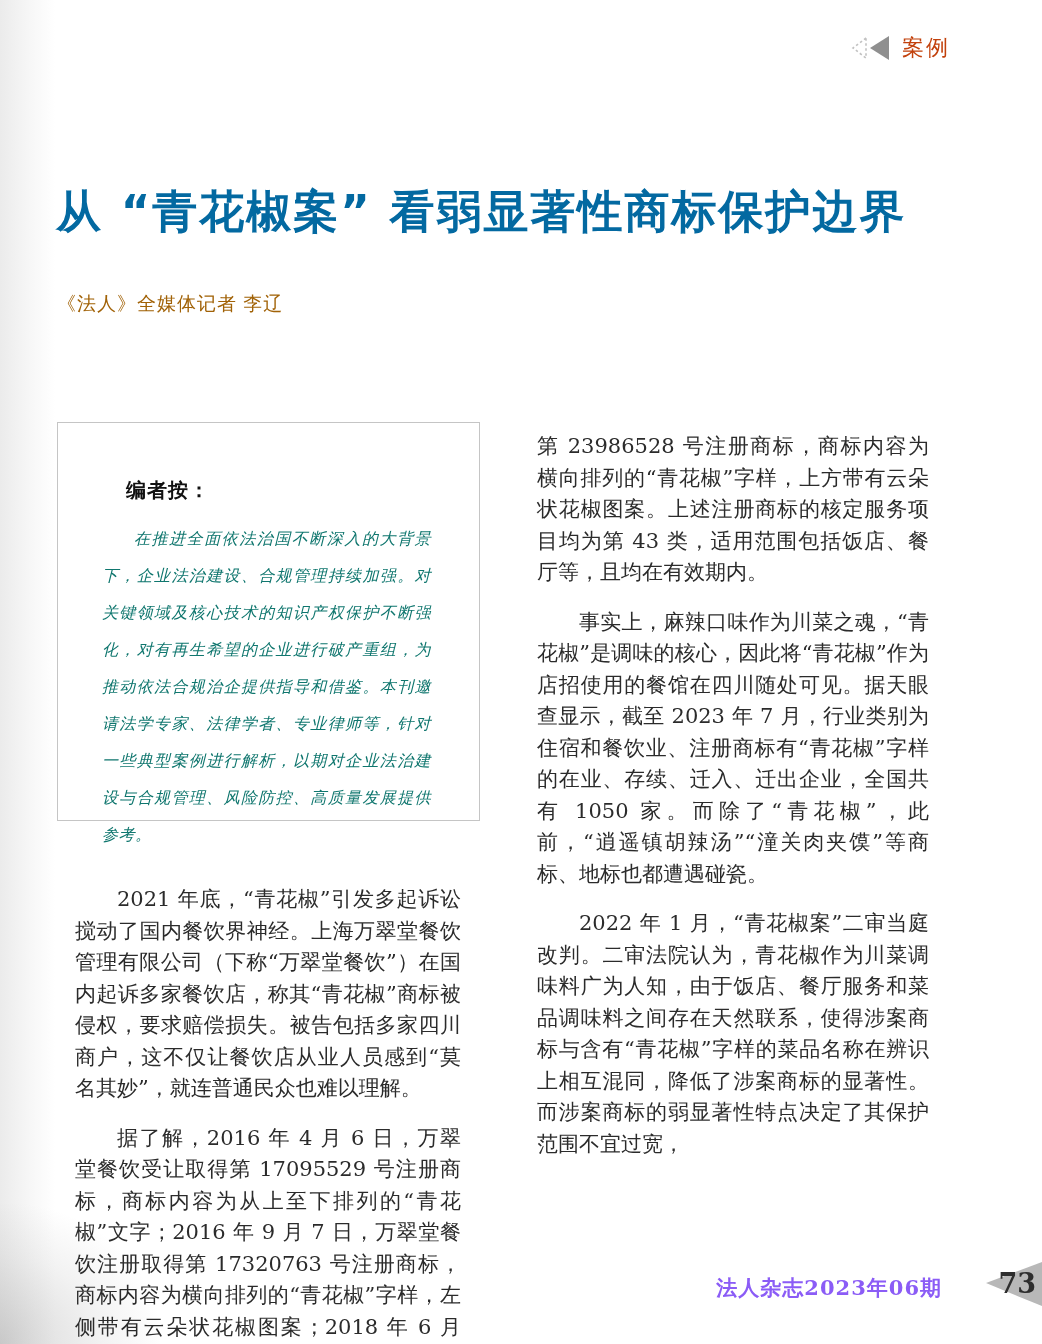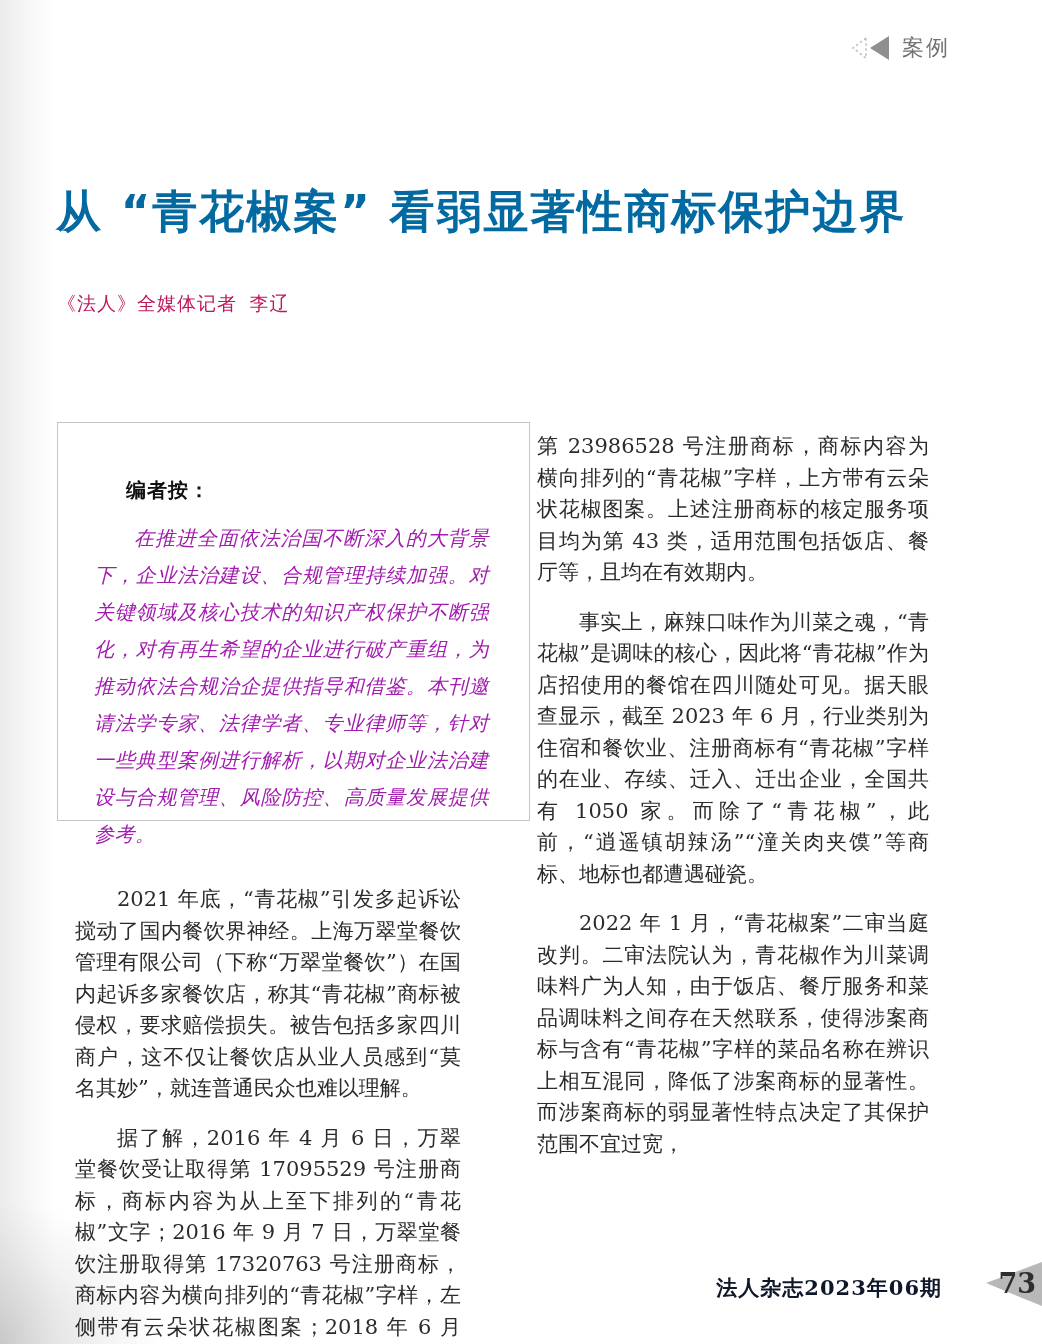--- a/index.html
+++ b/index.html
@@ -22,65 +22,65 @@
     position:absolute;left:0;bottom:0;width:160px;height:140px;
     background:radial-gradient(ellipse at 0% 100%,rgba(120,120,120,0.30) 0%,rgba(150,150,150,0.12) 45%,rgba(255,255,255,0) 72%);
     pointer-events:none;
   }
 
   
   .category{
     position:absolute;top:33px;right:92px;
     display:flex;align-items:center;gap:10px;
     font-family:"DejaVu Sans","Liberation Sans",sans-serif;
-    font-size:22px;color:#737373;letter-spacing:2px;
+    font-size:22px;color:#c2410c;letter-spacing:2px;
   }
   .category svg{display:block;}
 
   
   .title{
     position:absolute;left:56px;top:184px;width:860px;
     font-family:"DejaVu Sans","Liberation Sans",sans-serif;
     font-weight:bold;font-size:45px;line-height:56px;
     color:#0369a1;letter-spacing:2px;margin:0;
   }
   .byline{
     position:absolute;left:57px;top:291px;
-    font-family:Liberation Mono, monospace;
-    font-size:19px;color:#be185d;letter-spacing:1px;
+    font-family:Liberation Sans, sans-serif;
+    font-size:19px;color:#a16207;letter-spacing:1px;
   }
 
   
   .editor-box{
-    position:absolute;left:57px;top:422px;width:473px;height:399px;
+    position:absolute;left:57px;top:422px;width:423px;height:399px;
     border:1px solid #c5c5c5;box-sizing:border-box;
     padding:54px 32px 0 28px;background:#ffffff;
   }
   .editor-heading{
     font-family:"DejaVu Sans","Liberation Sans",sans-serif;
     font-weight:bold;font-size:20px;color:#111;
     margin:0 0 16px 0;text-indent:2em;letter-spacing:1px;
   }
   .editor-text{
-    margin:8px;font-style:italic;
-    font-size:20px;line-height:37px;color:#a21caf;
+    margin:16px;font-style:italic;
+    font-size:16px;line-height:37px;color:#0f766e;
     text-align:justify;text-indent:2em;letter-spacing:0.5px;
   }
 
   
   .col{position:absolute;font-size:21px;line-height:31.5px;color:#2b2b2b;text-align:justify;}
   .col p{margin:18px;text-indent:2em;}
   .col p.no-indent{text-indent:0;}
   .col-left{left:57px;top:866px;width:422px;}
   .col-right{left:519px;top:413px;width:428px;}
 
   
   .footer-journal{
     position:absolute;top:1274px;right:100px;
-    font-weight:bold;font-size:21px;color:#0f172a;letter-spacing:1px;
+    font-weight:bold;font-size:21px;color:#8b5cf6;letter-spacing:1px;
   }
   .page-corner{
     position:absolute;top:1262px;right:0;width:56px;height:44px;
     background:#b8b8b8;
     -webkit-clip-path:polygon(0 48%,100% 0,100% 100%);
     clip-path:polygon(0 48%,100% 0,100% 100%);
   }
 </style>
 </head>
 <body>
@@ -109,21 +109,21 @@
     <p class="editor-text">在推进全面依法治国不断深入的大背景下，企业法治建设、合规管理持续加强。对关键领域及核心技术的知识产权保护不断强化，对有再生希望的企业进行破产重组，为推动依法合规治企提供指导和借鉴。本刊邀请法学专家、法律学者、专业律师等，针对一些典型案例进行解析，以期对企业法治建设与合规管理、风险防控、高质量发展提供参考。</p>
   </div>
 
   <div class="col col-left">
     <p>2021 年底，“青花椒”引发多起诉讼搅动了国内餐饮界神经。上海万翠堂餐饮管理有限公司（下称“万翠堂餐饮”）在国内起诉多家餐饮店，称其“青花椒”商标被侵权，要求赔偿损失。被告包括多家四川商户，这不仅让餐饮店从业人员感到“莫名其妙”，就连普通民众也难以理解。</p>
     <p>据了解，2016 年 4 月 6 日，万翠堂餐饮受让取得第 17095529 号注册商标，商标内容为从上至下排列的“青花椒”文字；2016 年 9 月 7 日，万翠堂餐饮注册取得第 17320763 号注册商标，商标内容为横向排列的“青花椒”字样，左侧带有云朵状花椒图案；2018 年 6 月 21 日，万翠堂餐饮注册取得</p>
   </div>
 
   <div class="col col-right">
     <p class="no-indent">第 23986528 号注册商标，商标内容为横向排列的“青花椒”字样，上方带有云朵状花椒图案。上述注册商标的核定服务项目均为第 43 类，适用范围包括饭店、餐厅等，且均在有效期内。</p>
-    <p>事实上，麻辣口味作为川菜之魂，“青花椒”是调味的核心，因此将“青花椒”作为店招使用的餐馆在四川随处可见。据天眼查显示，截至 2023 年 6 月，行业类别为住宿和餐饮业、注册商标有“青花椒”字样的在业、存续、迁入、迁出企业，全国共有 1050 家。而除了“青花椒”，此前，“逍遥镇胡辣汤”“潼关肉夹馍”等商标、地标也都遭遇碰瓷。</p>
+    <p>事实上，麻辣口味作为川菜之魂，“青花椒”是调味的核心，因此将“青花椒”作为店招使用的餐馆在四川随处可见。据天眼查显示，截至 2023 年 7 月，行业类别为住宿和餐饮业、注册商标有“青花椒”字样的在业、存续、迁入、迁出企业，全国共有 1050 家。而除了“青花椒”，此前，“逍遥镇胡辣汤”“潼关肉夹馍”等商标、地标也都遭遇碰瓷。</p>
     <p>2022 年 1 月，“青花椒案”二审当庭改判。二审法院认为，青花椒作为川菜调味料广为人知，由于饭店、餐厅服务和菜品调味料之间存在天然联系，使得涉案商标与含有“青花椒”字样的菜品名称在辨识上相互混同，降低了涉案商标的显著性。而涉案商标的弱显著性特点决定了其保护范围不宜过宽，</p>
   </div>
 
   <div class="footer-journal">法人杂志2023年06期</div>
 
   <div class="page-corner"></div>
   <div class="num" style="position:absolute;top:1268px;right:6px;font-weight:bold;font-size:27px;color:#2e2e2e;">73</div>
 
 </div>
 

